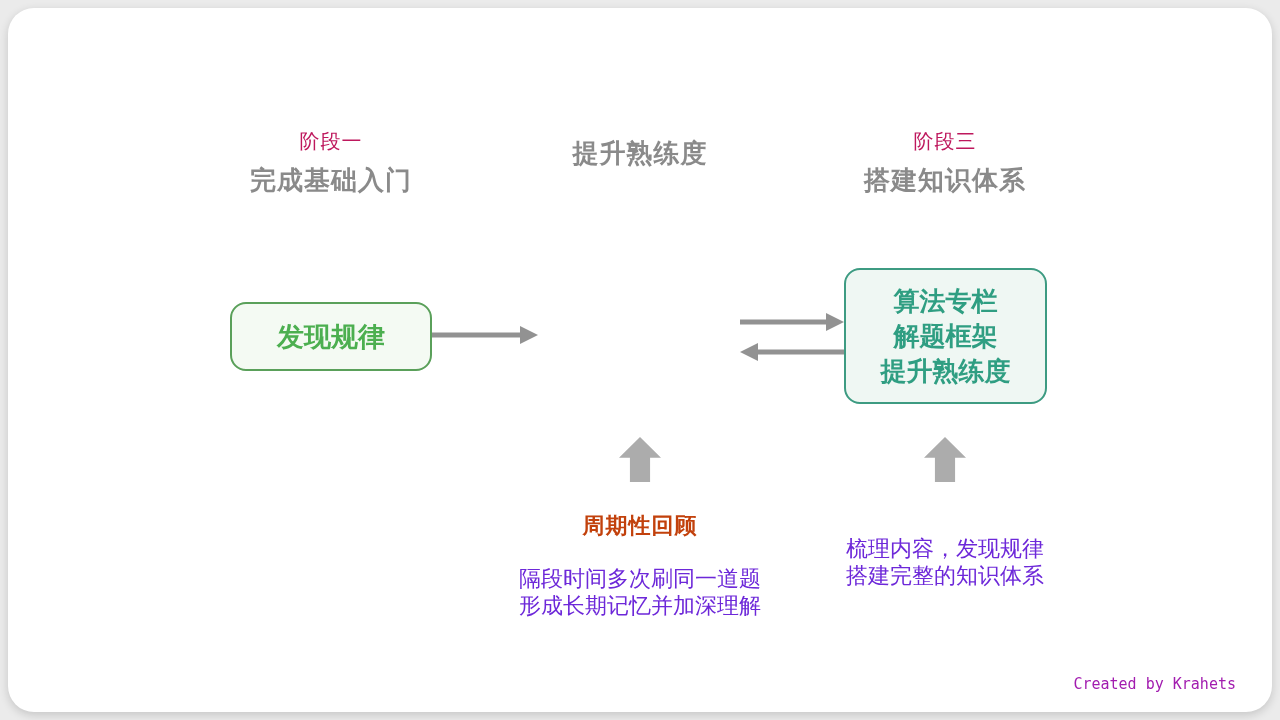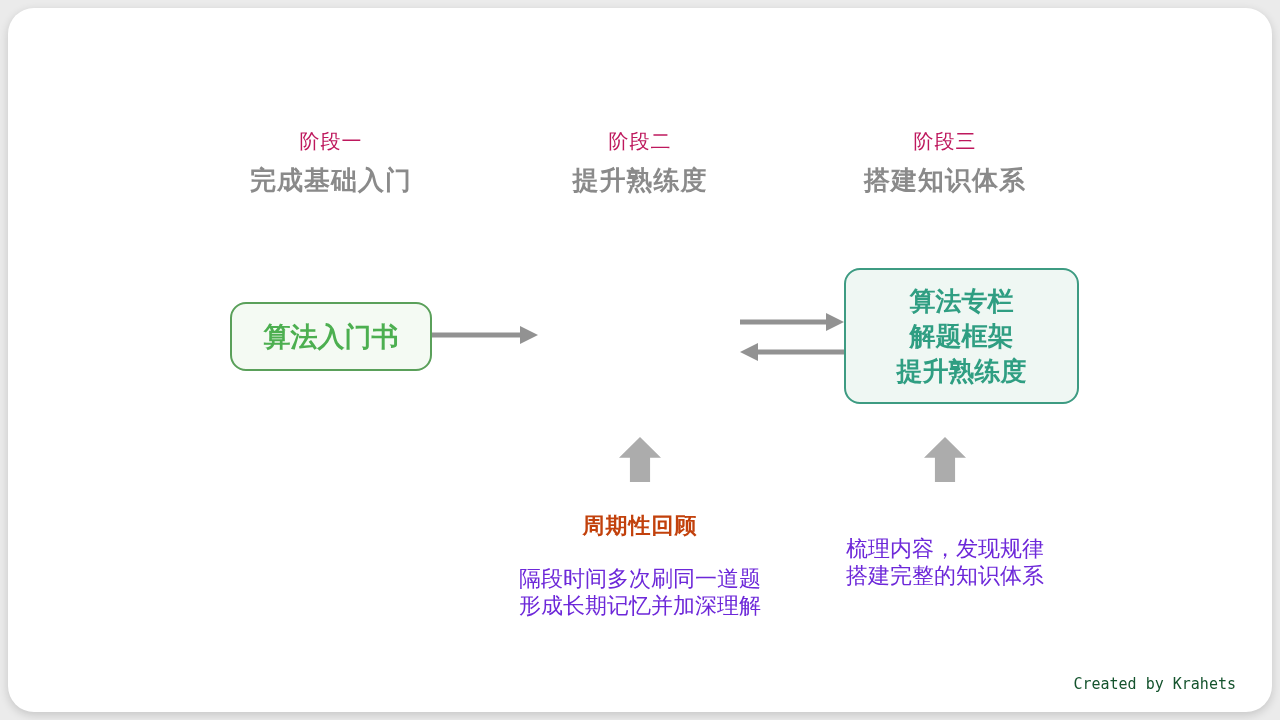--- a/index.html
+++ b/index.html
@@ -59,21 +59,21 @@
     font-size: 27px;
   }
   .node-2 {
     left: 538px; top: 302px; width: 202px; height: 69px;
     background: #eff6fd;
     border: 2.5px solid #2286c8;
     color: #1484cc;
     font-size: 27px;
   }
   .node-3 {
-    left: 844px; top: 268px; width: 235px; height: 136px;
+    left: 844px; top: 268px; width: 203px; height: 136px;
     background: #eff7f3;
     border: 2.5px solid #3d9b82;
     color: #2f9e82;
     font-size: 26px;
   }
   .node-3 .node-line {
     line-height: 35px;
   }
   .h-arrow {
     position: absolute;
@@ -100,45 +100,44 @@
     margin-top: 24px;
     font-size: 22px;
     line-height: 27px;
     color: #6d28d9;
   }
   .credit {
     position: absolute;
     right: 44px; top: 675px;
     font-family: "DejaVu Sans Mono", monospace;
     font-size: 15px;
-    color: #14532d;
+    color: #a21caf;
   }
 </style>
 </head>
 <body>
 
 <div class="canvas">
 
   <div class="card"></div>
 
   <div class="stage" style="left:181px; top:128px;">
     <div class="stage-label">阶段一</div>
     <div class="stage-title">完成基础入门</div>
   </div>
   <div class="stage" style="left:490px; top:128px;">
-    <div class="stage-label">阶段二</div>
     <div class="stage-title">提升熟练度</div>
   </div>
   <div class="stage" style="left:795px; top:128px;">
     <div class="stage-label">阶段三</div>
     <div class="stage-title">搭建知识体系</div>
   </div>
 
   <div class="node node-1">
-    <div class="node-line">算法入门书</div>
+    <div class="node-line">发现规律</div>
   </div>
   <div class="node node-3">
     <div class="node-line">算法专栏</div>
     <div class="node-line">解题框架</div>
     <div class="node-line">提升熟练度</div>
   </div>
 
   <svg class="h-arrow" style="left:432px; top:323px;" width="106" height="24">
     <line x1="0" y1="12" x2="90" y2="12" stroke="#929292" stroke-width="5"></line>
     <polygon points="88,3 106,12 88,21" fill="#929292"></polygon>

